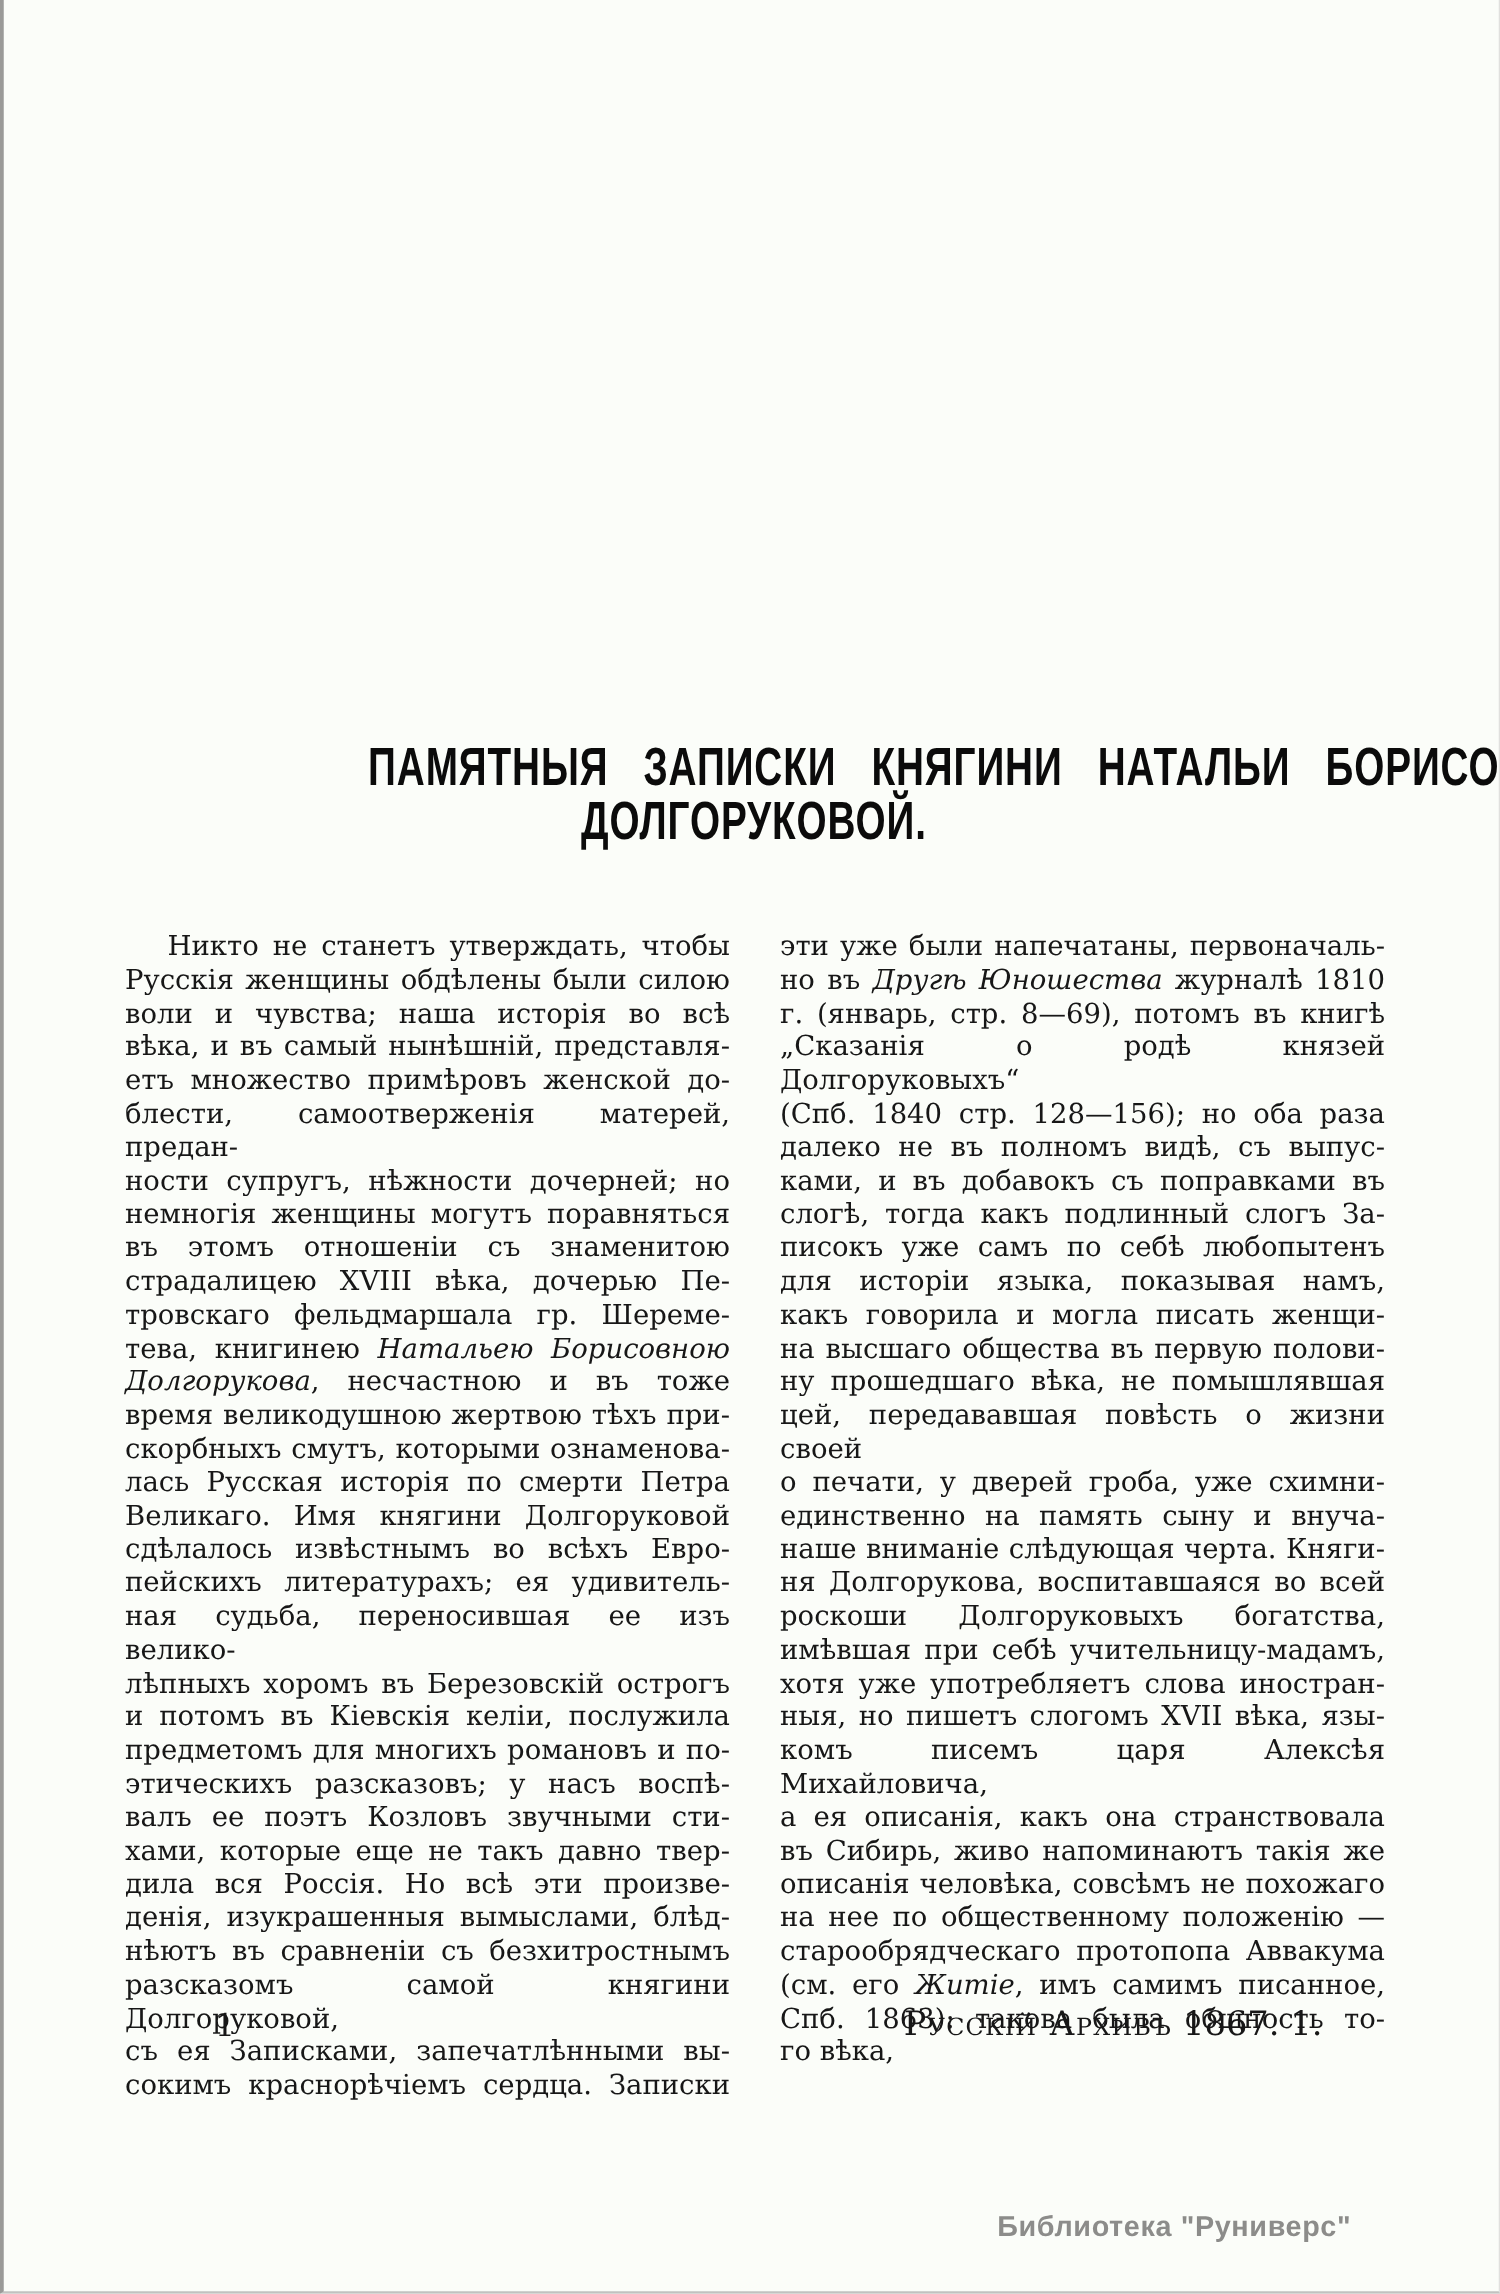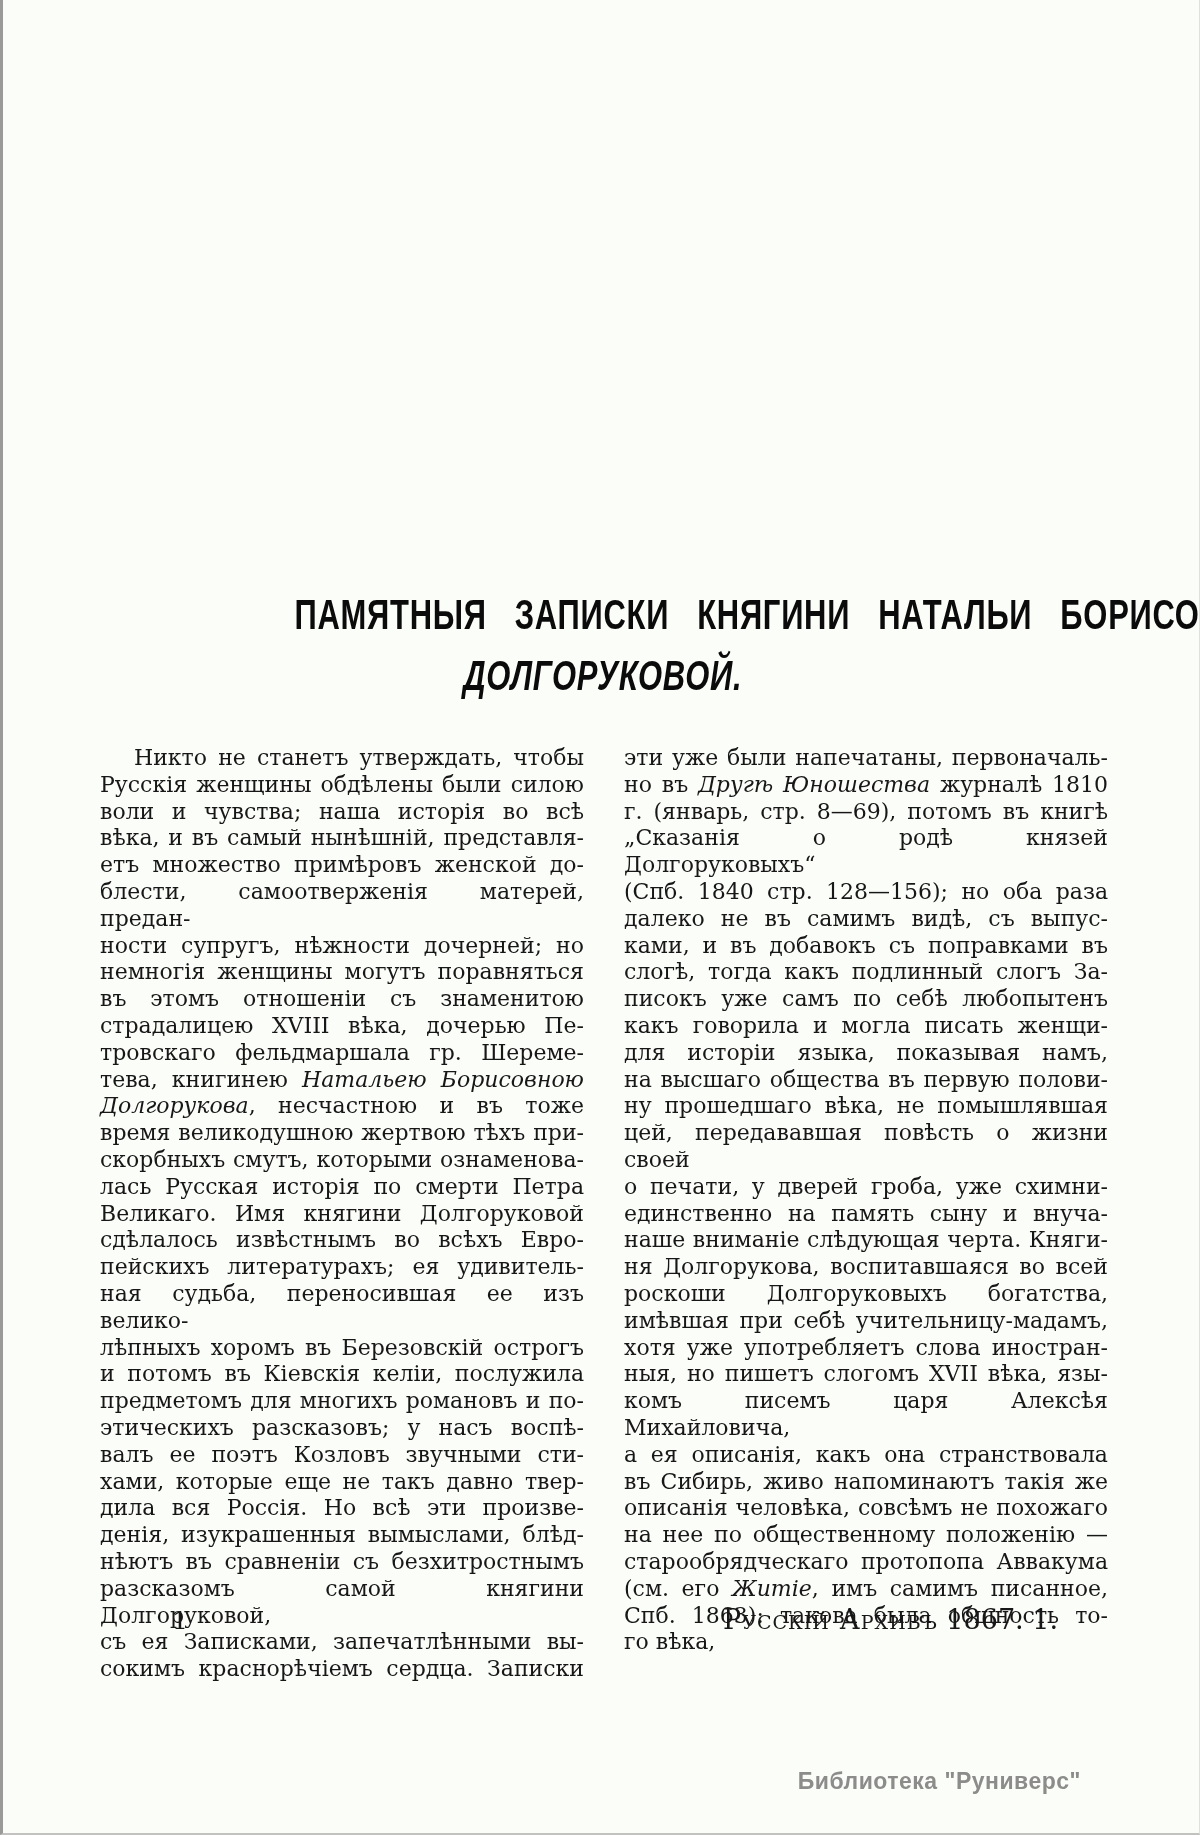--- a/index.html
+++ b/index.html
@@ -21,21 +21,21 @@
     font-family:"Liberation Sans", sans-serif;
     font-weight:700;color:#0b0b0b;
   }
   .title-line{
     display:inline-block;
     font-size:43px;line-height:1.0;
     letter-spacing:1px;word-spacing:26px;
     transform:scaleX(0.72);transform-origin:center;
     white-space:nowrap;
   }
-  .title-line2{display:block;margin-top:17px;font-style:italic;}
+  .title-line2{display:block;}
   .title-line2 .title-line{word-spacing:normal;}
   .cols{
     position:absolute;top:745px;left:97px;width:1008px;
     display:flex;gap:40px;
   }
   .col{width:484px;}
   .line{
     font-size:22px;line-height:26.8px;
     text-align:justify;text-align-last:justify;
     white-space:normal;
@@ -106,26 +106,26 @@
         <div class="line">разсказомъ самой княгини Долгоруковой,</div>
         <div class="line">съ ея Записками, запечатлѣнными вы-</div>
         <div class="line">сокимъ краснорѣчіемъ сердца. Записки</div>
       </div>
     <div class="col" id="col-right">
         <div class="line">эти уже были напечатаны, первоначаль-</div>
         <div class="line">но въ <i>Другѣ Юношества</i> журналѣ 1810</div>
         <div class="line">г. (январь, стр. 8—69), потомъ въ книгѣ</div>
         <div class="line">„Сказанія о родѣ князей Долгоруковыхъ“</div>
         <div class="line">(Спб. 1840 стр. 128—156); но оба раза</div>
-        <div class="line">далеко не въ самимъ видѣ, съ выпус-</div>
+        <div class="line">далеко не въ полномъ видѣ, съ выпус-</div>
         <div class="line">ками, и въ добавокъ съ поправками въ</div>
         <div class="line">слогѣ, тогда какъ подлинный слогъ За-</div>
         <div class="line">писокъ уже самъ по себѣ любопытенъ</div>
+        <div class="line">для исторіи языка, показывая намъ,</div>
         <div class="line">какъ говорила и могла писать женщи-</div>
-        <div class="line">для исторіи языка, показывая намъ,</div>
         <div class="line">на высшаго общества въ первую полови-</div>
         <div class="line">ну прошедшаго вѣка, не помышлявшая</div>
         <div class="line">цей, передававшая повѣсть о жизни своей</div>
         <div class="line">о печати, у дверей гроба, уже схимни-</div>
         <div class="line">единственно на память сыну и внуча-</div>
         <div class="line">наше вниманіе слѣдующая черта. Княги-</div>
         <div class="line">ня Долгорукова, воспитавшаяся во всей</div>
         <div class="line">роскоши Долгоруковыхъ богатства,</div>
         <div class="line">имѣвшая при себѣ учительницу-мадамъ,</div>
         <div class="line">хотя уже употребляетъ слова иностран-</div>

